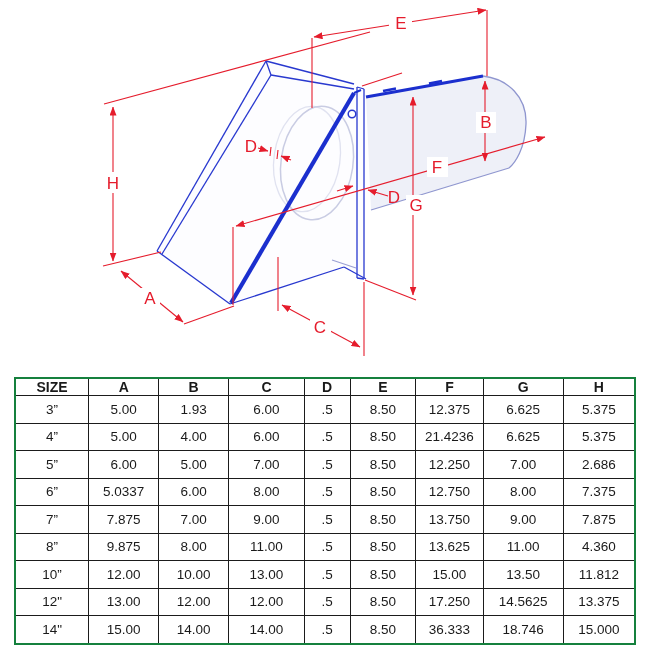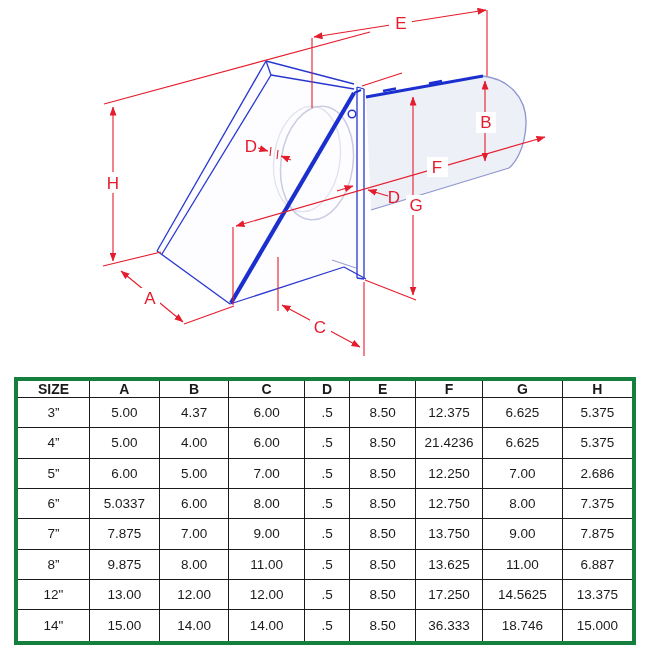--- a/index.html
+++ b/index.html
@@ -7,21 +7,21 @@
   #stage{position:relative;width:650px;height:650px;background:#fff;}
   #diagram{position:absolute;left:0;top:0;}
   .dim-label{font-family:"Liberation Sans",sans-serif;font-size:17px;fill:#e51c2c;}
   #size-table-wrap{position:absolute;left:14px;top:377px;width:622px;height:268px;}
   table.size-chart{width:100%;height:100%;border-collapse:collapse;table-layout:fixed;
     font-family:"Liberation Sans",sans-serif;}
   table.size-chart th, table.size-chart td{
     border:1.5px solid #1b1b1b;text-align:center;vertical-align:middle;
     font-size:13.5px;color:#1a1a1a;padding:0;}
   table.size-chart th{font-weight:bold;font-size:14px;}
-  table.size-chart{border:4px solid #15803d;}
+  table.size-chart{border:2px solid #15803d;}
 </style>
 </head>
 <body>
 
 <div id="stage">
 
   <svg id="diagram" width="650" height="377" viewBox="0 0 650 377">
     <defs>
       <marker id="ar" markerWidth="9" markerHeight="7" refX="8.5" refY="3.5" orient="auto-start-reverse" markerUnits="userSpaceOnUse">
         <path d="M0,0 L9,3.5 L0,7 Z" fill="#e51c2c"></path>
@@ -153,21 +153,21 @@
             <th>E</th>
             <th>F</th>
             <th>G</th>
             <th>H</th>
           </tr>
         </thead>
       <tbody id="chart-body">
           <tr>
             <td>3”</td>
             <td>5.00</td>
-            <td>4.37</td>
+            <td>1.93</td>
             <td>6.00</td>
             <td>.5</td>
             <td>8.50</td>
             <td>12.375</td>
             <td>6.625</td>
             <td>5.375</td>
           </tr>
           <tr>
             <td>4”</td>
             <td>5.00</td>
@@ -214,21 +214,32 @@
           </tr>
           <tr>
             <td>8”</td>
             <td>9.875</td>
             <td>8.00</td>
             <td>11.00</td>
             <td>.5</td>
             <td>8.50</td>
             <td>13.625</td>
             <td>11.00</td>
-            <td>6.887</td>
+            <td>4.360</td>
+          </tr>
+          <tr>
+            <td>10”</td>
+            <td>12.00</td>
+            <td>10.00</td>
+            <td>13.00</td>
+            <td>.5</td>
+            <td>8.50</td>
+            <td>15.00</td>
+            <td>13.50</td>
+            <td>11.812</td>
           </tr>
           <tr>
             <td>12"</td>
             <td>13.00</td>
             <td>12.00</td>
             <td>12.00</td>
             <td>.5</td>
             <td>8.50</td>
             <td>17.250</td>
             <td>14.5625</td>

